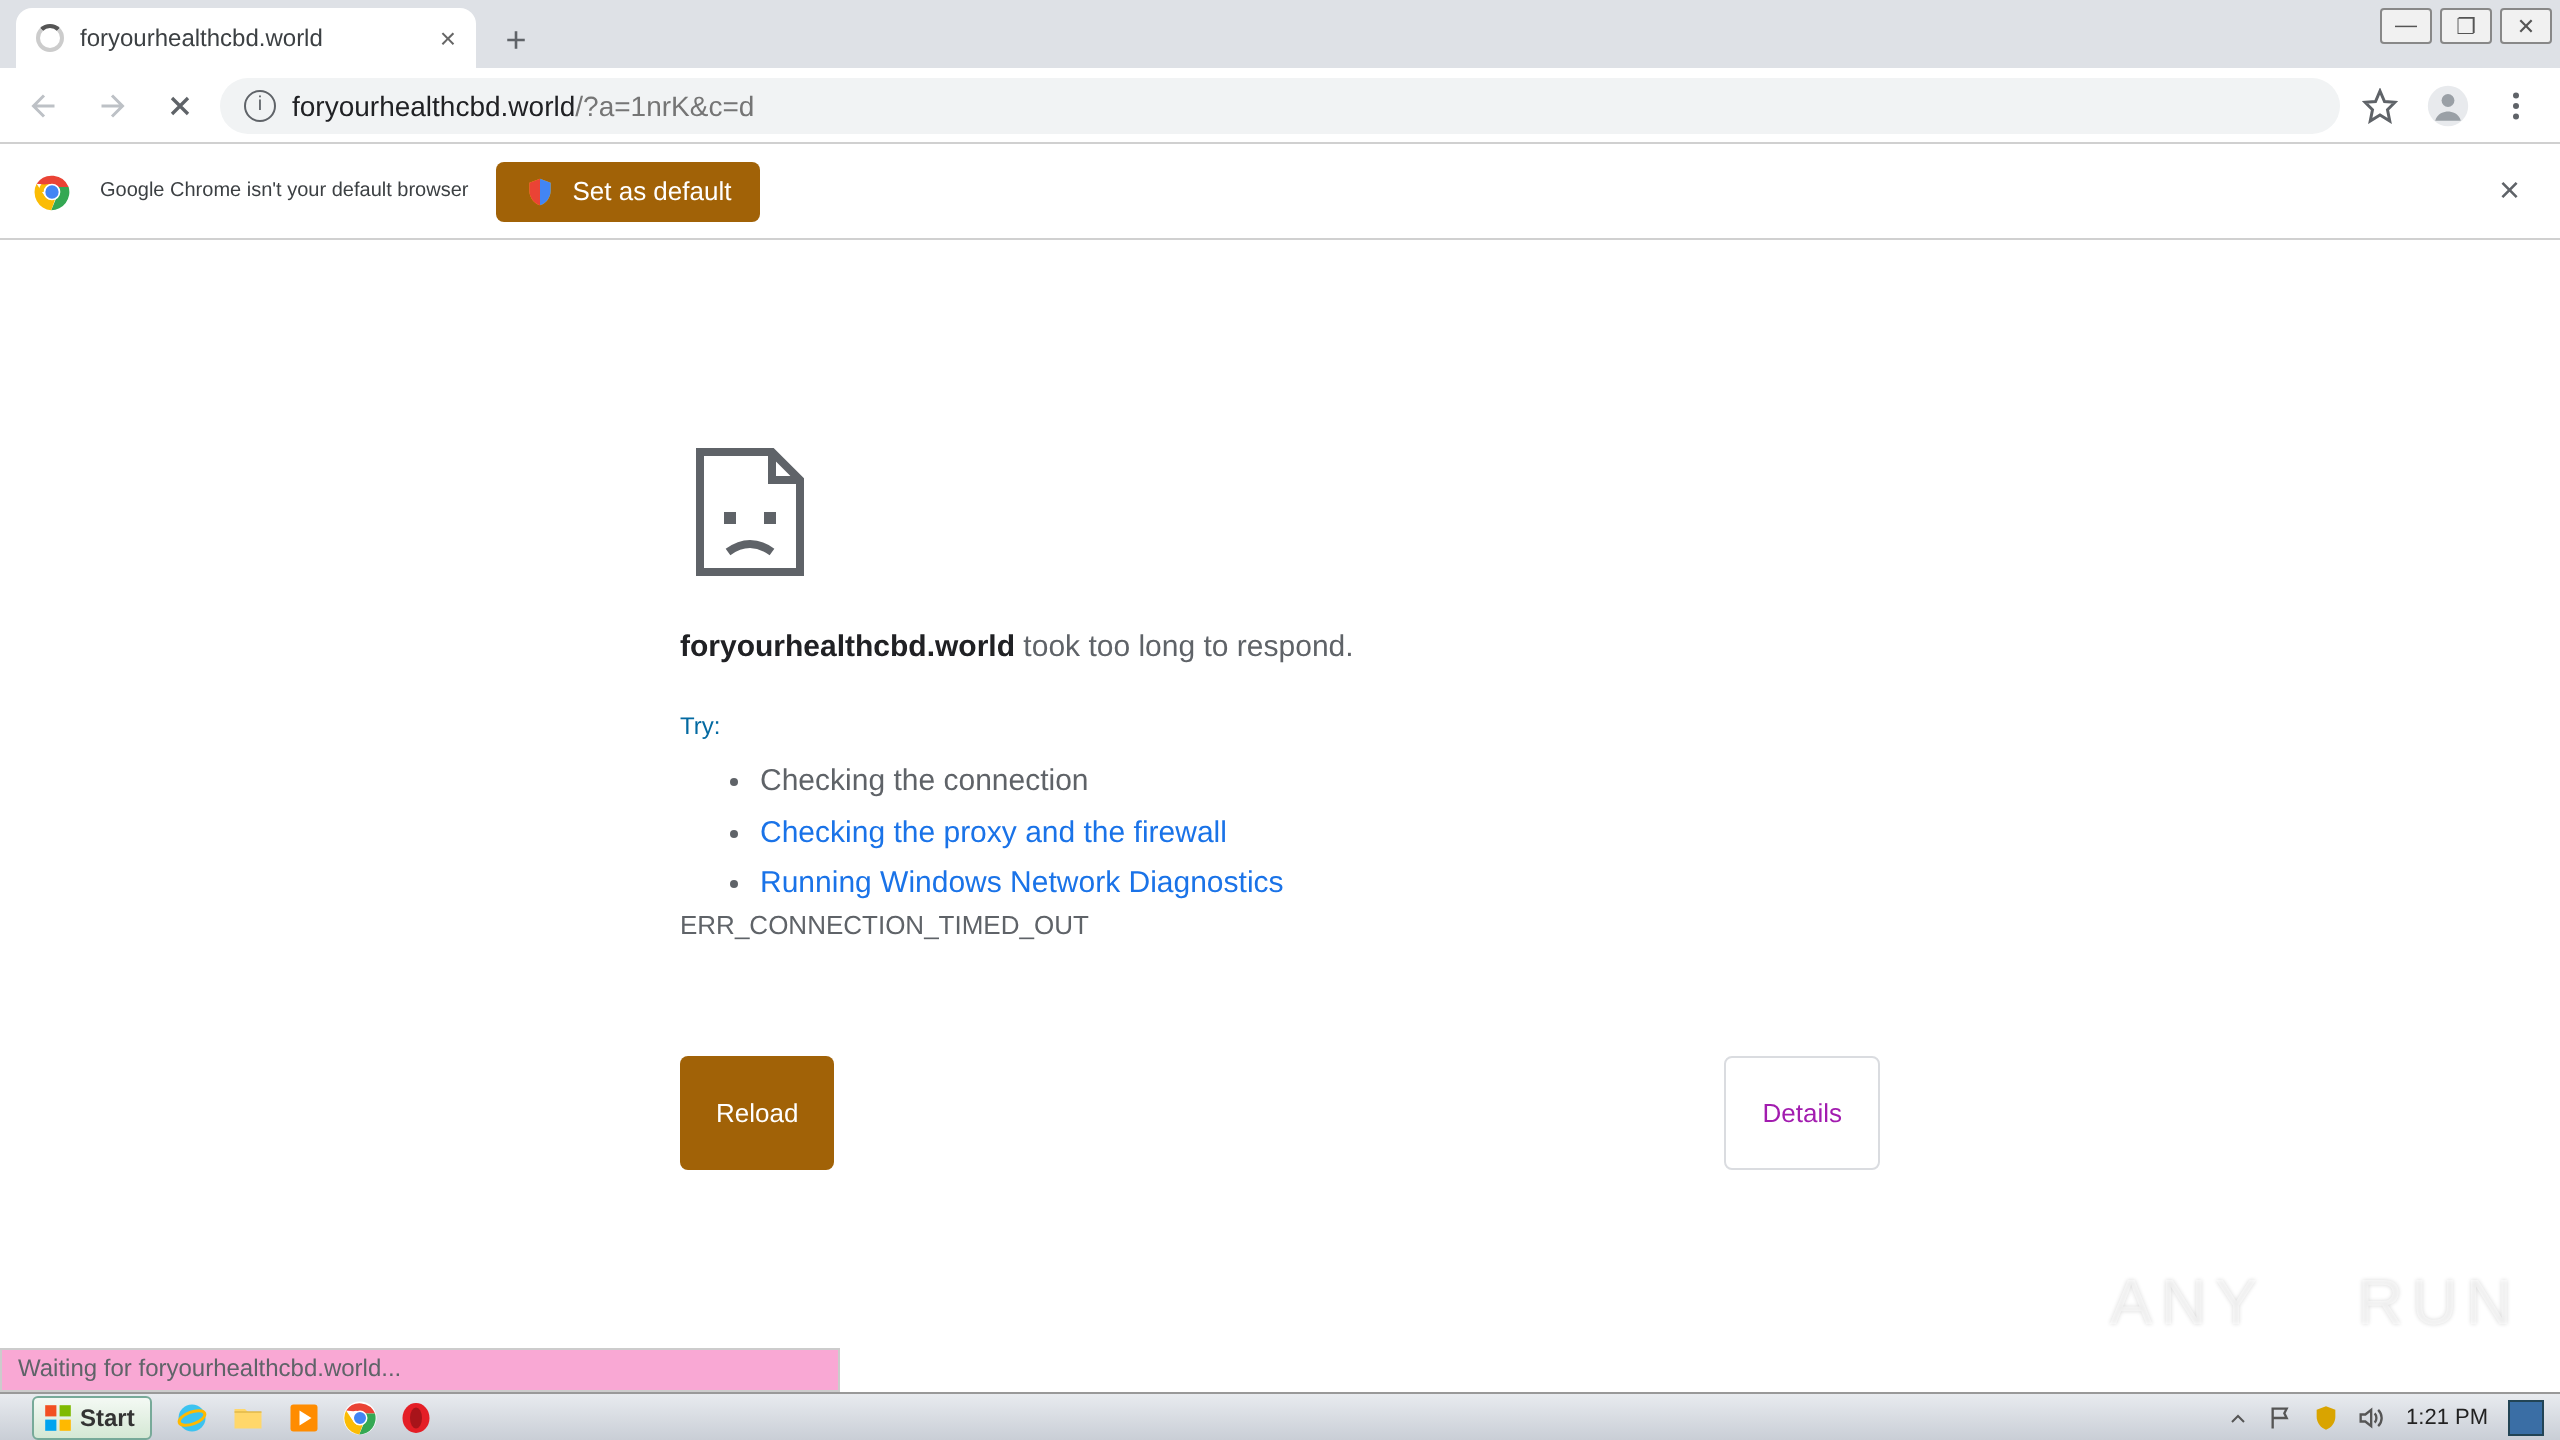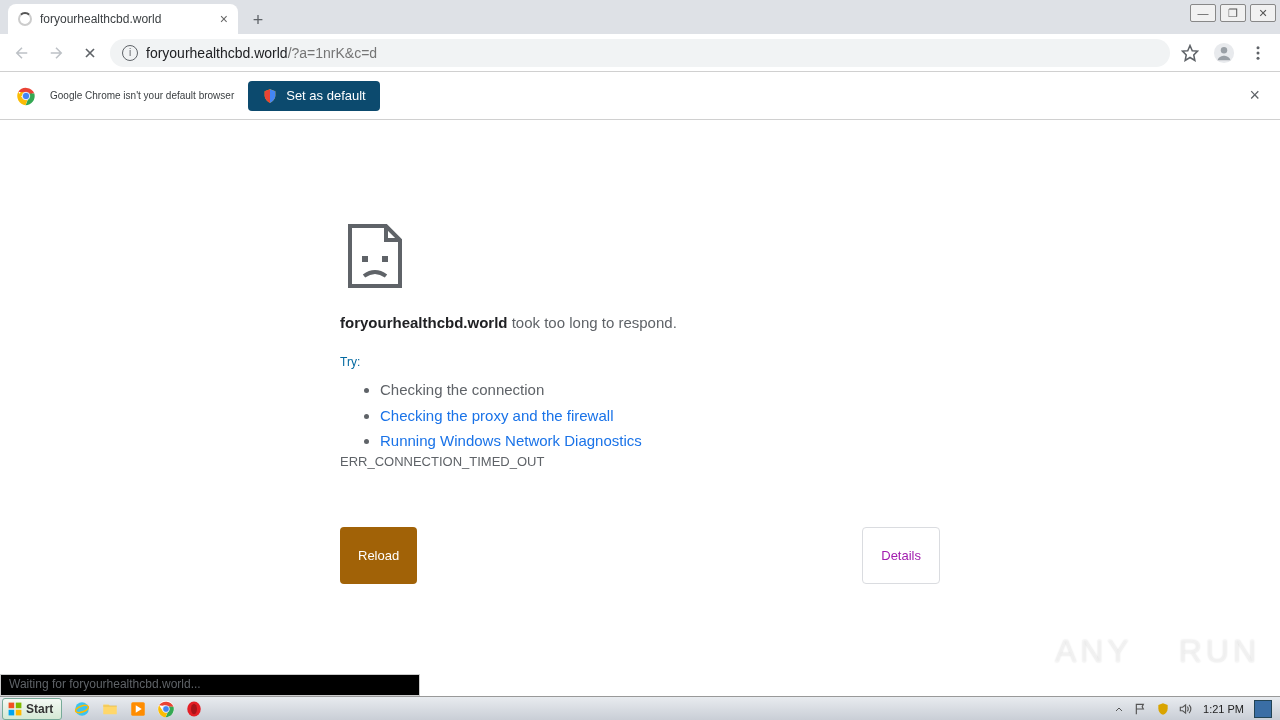--- a/index.html
+++ b/index.html
@@ -23,45 +23,45 @@
 .addr-info { width:16px; height:16px; border:1.5px solid #5f6368; border-radius:50%; display:flex; align-items:center; justify-content:center; font-size:10px; color:#5f6368; }
 .addr-text { font-size:14px; color:#202124; }
 .addr-text .path { color:#757575;text-align:center; }
 .star-btn, .profile-btn, .menu-btn { width:28px; height:28px; display:flex; align-items:center; justify-content:center; color:#5f6368; cursor:pointer; }
 .profile-btn svg { fill:#9aa0a6; }
 
 
 .infobar { height: 48px; border-bottom:1px solid #d0d0d0; display:flex; align-items:center; padding:0 16px; gap:14px; }
 .chrome-logo { width:20px; height:20px; }
 .infobar-text { font-size:10px; color:#3c4043; }
-.default-btn { height:30px; background:#0c4a6e; color:#fff; border:none; border-radius:4px; padding:0 14px; display:flex; align-items:center; gap:8px; font-size:13px; cursor:pointer; }
+.default-btn { height:30px; background:#a16207; color:#fff; border:none; border-radius:4px; padding:0 14px; display:flex; align-items:center; gap:8px; font-size:13px; cursor:pointer; }
 .default-btn .shield { width:16px; height:16px; }
 .infobar-close { margin-left:auto; color:#5f6368; font-size:18px; cursor:pointer; padding:4px; }
 
 
 .content { padding: 100px 0 0 340px; width: 940px; }
 .sad-icon { width:72px; height:72px; color:#5f6368; }
 .err-title { font-size:24px; color:#202124; margin-top:30px; }
 .err-msg { font-size:15px; color:#5f6368; margin-top:18px; }
 .err-msg strong { color:#202124; font-weight:600; }
 .try-label { font-size:12px; color:#0369a1; margin-top:24px; }
 .try-list { margin:8px 0 0 40px; }
 .try-list li { font-size:15px; color:#5f6368; line-height:1.7; }
 .try-list li a { color:#1a73e8; text-decoration:none; }
 .err-code { font-size:13px; color:#5f6368; }
 .btn-row { display:flex; justify-content:space-between; width:600px; margin-top:58px; }
 .reload-btn { background:#a16207; color:#fff; border:none; border-radius:4px; padding:8px 18px; font-size:13px; cursor:pointer; }
 .details-btn { background:#fff; color:#a21caf; border:1px solid #dadce0; border-radius:4px; padding:20px 18px; font-size:13px; cursor:pointer; }
 
 
-.status-bar { position:absolute; left:0; bottom:24px; height:22px; background:#000000; border:1px solid #ccc; padding:2px 8px; font-size:12px; color:#5f6368; min-width:420px; }
+.status-bar { position:absolute; left:0; bottom:24px; height:22px; background:#f9a8d4; border:1px solid #ccc; padding:2px 8px; font-size:12px; color:#5f6368; min-width:420px; }
 
 
 .taskbar { position:absolute; bottom:0; left:0; right:0; height:24px; background:linear-gradient(#e8ebef,#c9ced6); border-top:1px solid #999; display:flex; align-items:center; }
-.start-btn { height:22px; padding:0 8px 0 4px; display:flex; align-items:center; gap:3px; border:1px solid #7a9; border-radius:3px; margin-left:2px; background:linear-gradient(#f4f9f4,#d4e8d4); cursor:pointer; }
+.start-btn { height:22px; padding:0 8px 0 4px; display:flex; align-items:center; gap:3px; border:1px solid #7a9; border-radius:3px; margin-left:16px; background:linear-gradient(#f4f9f4,#d4e8d4); cursor:pointer; }
 .start-btn .orb { width:16px; height:16px; }
 .start-btn span { font-size:12px; font-weight:bold; color:#333; }
 .task-icons { display:flex; gap:8px; margin-left:10px; align-items:center; }
 .task-icons .ti { width:20px; height:20px; display:flex; align-items:center; justify-content:center; cursor:pointer; }
 .tray { margin-left:auto; display:flex; align-items:center; gap:6px; padding-right:8px; }
 .tray .ti { width:16px; height:16px; display:flex; align-items:center; justify-content:center; }
 .clock { font-size:11px; color:#222; padding:0 4px; }
 .desk { width:18px; height:18px; background:#3a6ea5; border:1px solid #245; }
 
 

